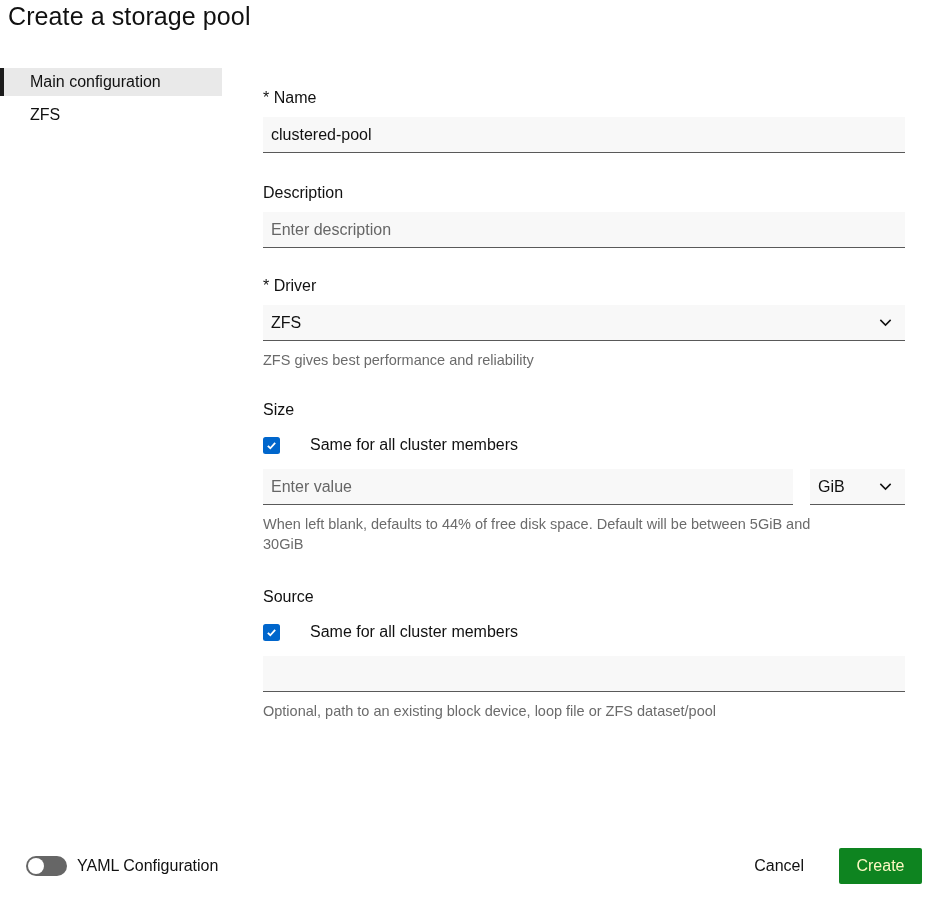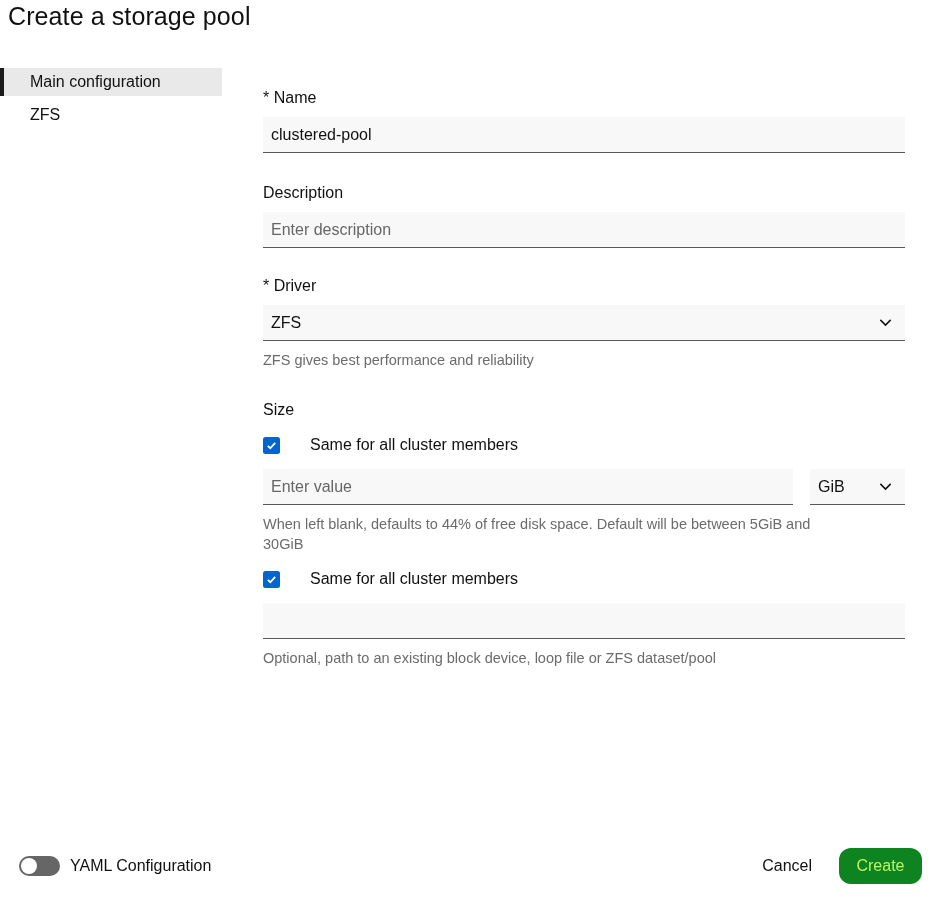--- a/index.html
+++ b/index.html
@@ -119,21 +119,21 @@
     position: absolute;
     left: 0; right: 0; bottom: 0;
     height: 66px;
     display: flex;
     align-items: center;
   }
   .toggle-group {
     display: flex;
     align-items: center;
     gap: 10px;
-    margin-left: 19px;
+    margin-left: 26px;
     cursor: pointer;
   }
   .switch {
     position: relative;
     width: 41px; height: 20px;
     background: #666666;
     border-radius: 10px;
     flex: 0 0 auto;
   }
   .switch .knob {
@@ -143,37 +143,37 @@
     border-radius: 50%;
     background: #ffffff;
   }
   .toggle-label { font-size: 16px; color: #111111; }
 
   .footer-actions {
     margin-left: auto;
     margin-right: 23px;
     display: flex;
     align-items: center;
-    gap: 27px;
+    gap: 35px;
     justify-content: center;
   }
   .btn-cancel {
     background: none;
     border: none;
     font-family: "Liberation Sans", sans-serif;
     font-size: 16px;
     color: #111111;
     cursor: pointer;
     padding: 0;
   }
   .btn-create {
     background: #0e8420;
     border: none;
-    border-radius: 12px;
-    color: #bef264;
+    border-radius: 2px;
+    color: #fef9c3;
     font-family: "Liberation Sans", sans-serif;
     font-size: 16px;
     padding: 0;
     width: 83px;
     height: 36px;
     cursor: pointer;
   }
 </style>
 </head>
 <body>
@@ -219,20 +219,21 @@
       <span>GiB</span>
       <span class="chevron">
         <svg width="15" height="15" viewBox="0 0 16 16">
             <path d="M2.5 5.2 L8 10.8 L13.5 5.2" stroke="#111111" stroke-width="1.6" fill="none"></path>
           </svg>
       </span>
     </div>
   </div>
   <div class="help-text">When left blank, defaults to 44% of free disk space. Default will be between 5GiB and 30GiB</div>
 
+  <div class="field-label gap-33">Source</div>
   <div class="checkbox-row">
     <span class="checkbox">
       <svg width="11" height="11" viewBox="0 0 12 12">
           <path d="M2 6.3 L4.7 9 L10 3.2" stroke="#ffffff" stroke-width="2" fill="none"></path>
         </svg>
     </span>
     <span class="checkbox-label">Same for all cluster members</span>
   </div>
   <input class="text-input" type="text" value="" style="">
   <div class="help-text">Optional, path to an existing block device, loop file or ZFS dataset/pool</div>

